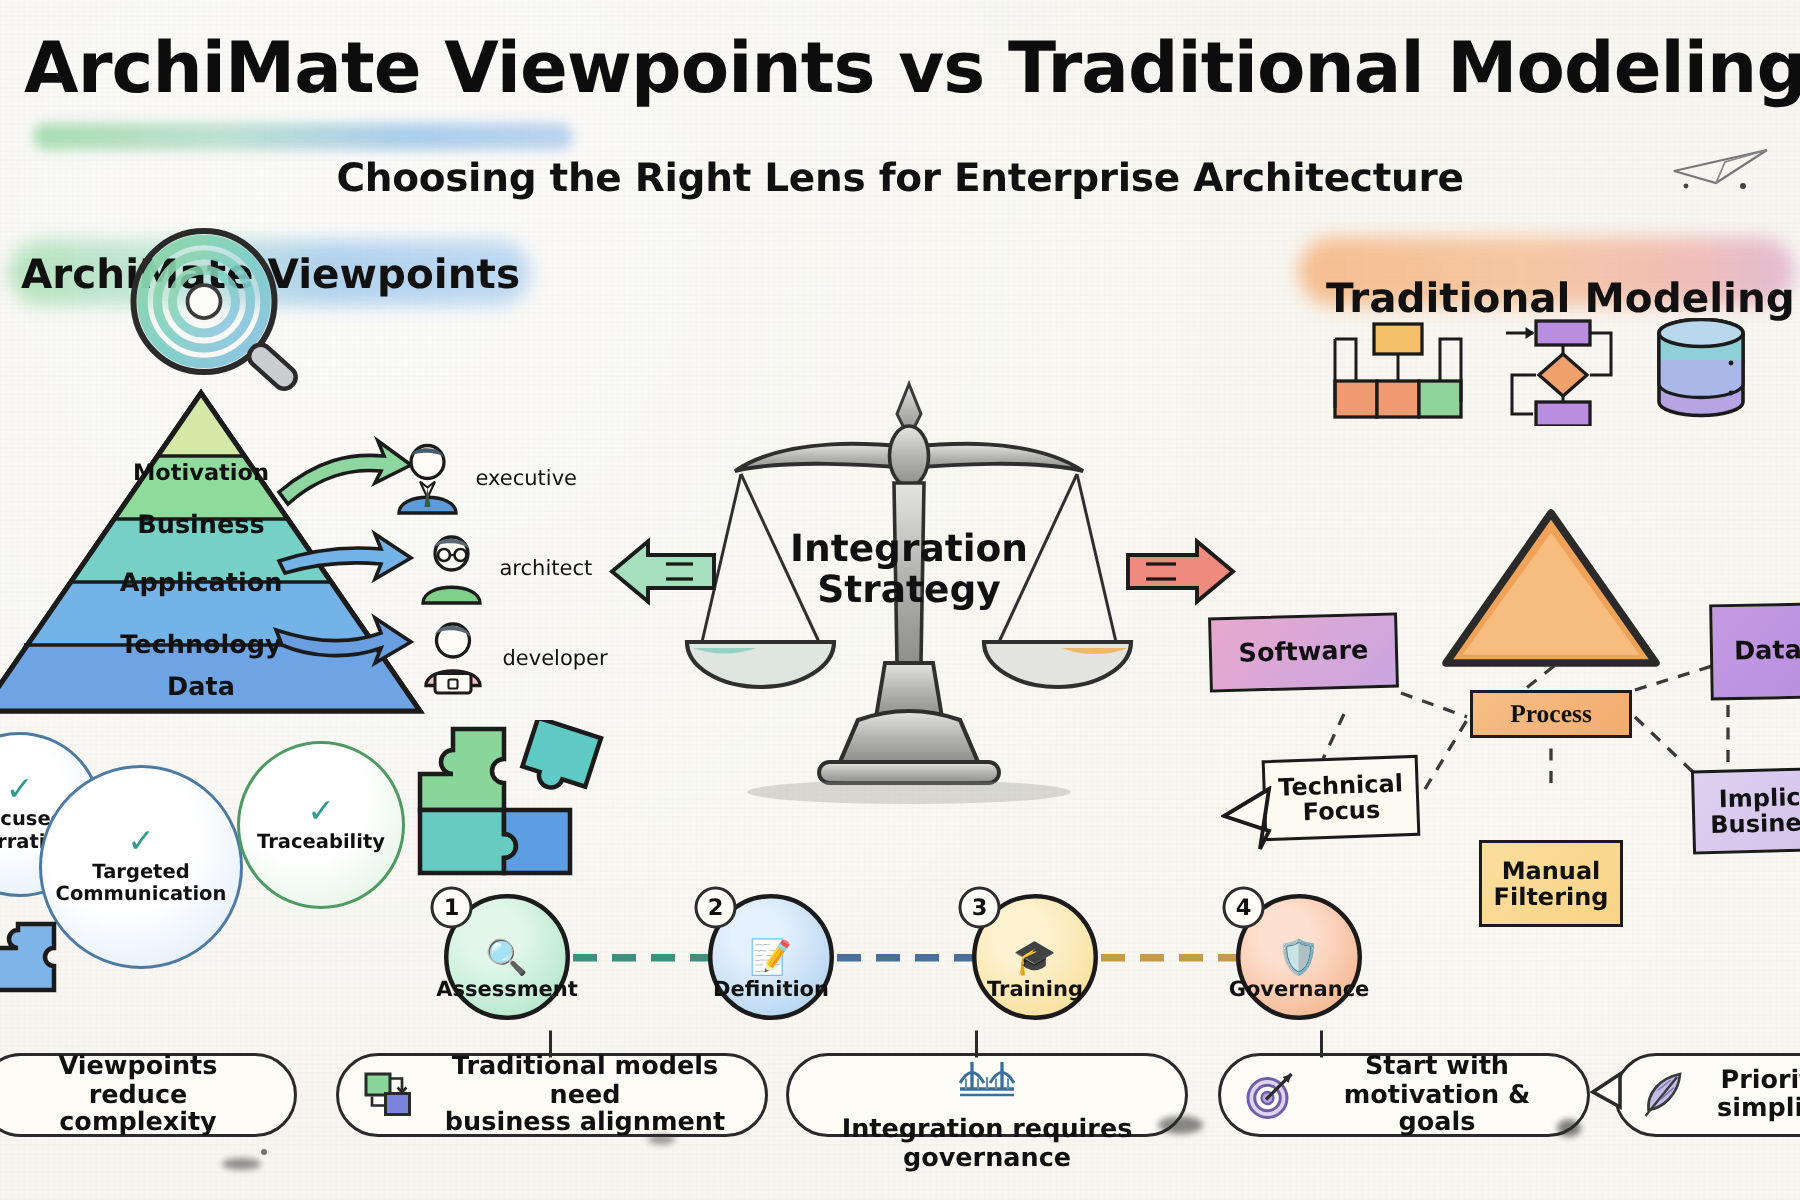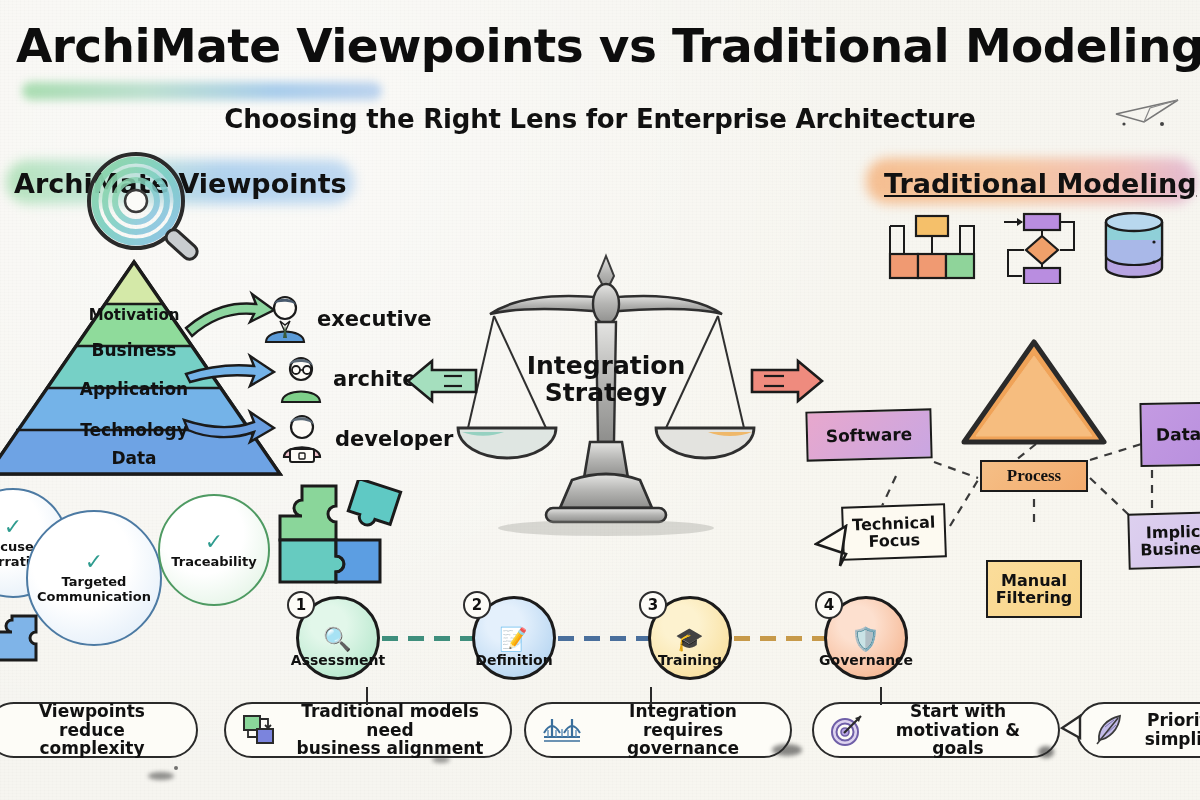--- a/index.html
+++ b/index.html
@@ -51,21 +51,21 @@
     background:linear-gradient(90deg,#8fd49a 0%, #a9d8c4 35%, #8fbfe8 70%, #a8c7ec 100%);
     filter:blur(4px); opacity:.75; border-radius:9px;
   }
 
   
   .sec-head {
     position:absolute; font-size:27px; font-weight:700; color:#111;
     white-space:nowrap; z-index:6;
   }
   #head-left  { left:14px;  top:168px; }
-  #head-right { left:884px; top:168px;text-decoration:underline; }
+  #head-right { left:884px; top:184px; }
   .wash-left {
     position:absolute; left:6px; top:160px; width:348px; height:44px;
     background:linear-gradient(90deg,#8ed69c 0%,#a5dcc7 30%,#86bbe8 62%,#9ec6ef 100%);
     filter:blur(6px); opacity:.62; border-radius:22px; z-index:5;
   }
   .wash-right {
     position:absolute; left:866px; top:158px; width:330px; height:46px;
     background:linear-gradient(90deg,#f5a86a 0%,#f6b482 45%,#efa9a0 78%,#dba4c8 100%);
     filter:blur(6px); opacity:.7; border-radius:22px; z-index:5;
   }
@@ -75,21 +75,21 @@
 
   
   #pyramid { position:absolute; left:-16px; top:258px; width:300px; height:222px; }
   .pyr-label {
     position:absolute; width:100%; text-align:center;
     font-size:15px; font-weight:600; color:#111; pointer-events:none;
   }
 
   
   .persona { position:absolute; height:54px; display:flex; align-items:center; gap:9px; }
-  .persona-label { font-size:21px; font-weight:700; color:#111; white-space:nowrap;text-align:center; }
+  .persona-label { font-size:14px; font-weight:400; color:#111; white-space:nowrap;text-align:center; }
   #persona-executive { left:262px; top:292px; }
   #persona-architect { left:278px; top:352px; }
   #persona-developer { left:278px; top:412px; }
 
   
   .benefit {
     position:absolute; border-radius:50%;
     display:flex; flex-direction:column; align-items:center; justify-content:center;
     text-align:center; font-size:13px; font-weight:600; color:#111; line-height:1.12;
     border:2.5px solid #3a5f80;
@@ -180,21 +180,21 @@
     background:#fdfcf7;
     display:flex; align-items:center; gap:10px; padding:0 16px;
   }
   .callout-text {
     font-size:17px; font-weight:700; color:#111; line-height:1.1; text-align:center;
     white-space:pre-line; flex:1;
   }
   .callout-ico { font-size:22px; line-height:1; flex:0 0 auto; }
   #callout-0 { left:-14px; top:702px; width:212px; }
   #callout-1 { left:224px; top:702px; width:288px; }
-  #callout-2 { left:524px; top:702px; width:268px; }
+  #callout-2 { left:524px; top:702px; width:268px;flex-direction:column; }
   #callout-3 { left:812px; top:702px; width:248px; }
   #callout-4 { left:1076px; top:702px; width:190px; }
   .tail {
     position:absolute; width:2.4px; height:18px; background:#2a2a2a; top:-17px;
   }
 
   .smudge { position:absolute; border-radius:50%; background:#2b2b2b; filter:blur(2px); }
   .dot { position:absolute; border-radius:50%; background:#1a1a1a; }
   .plane { position:absolute; }
 </style>

